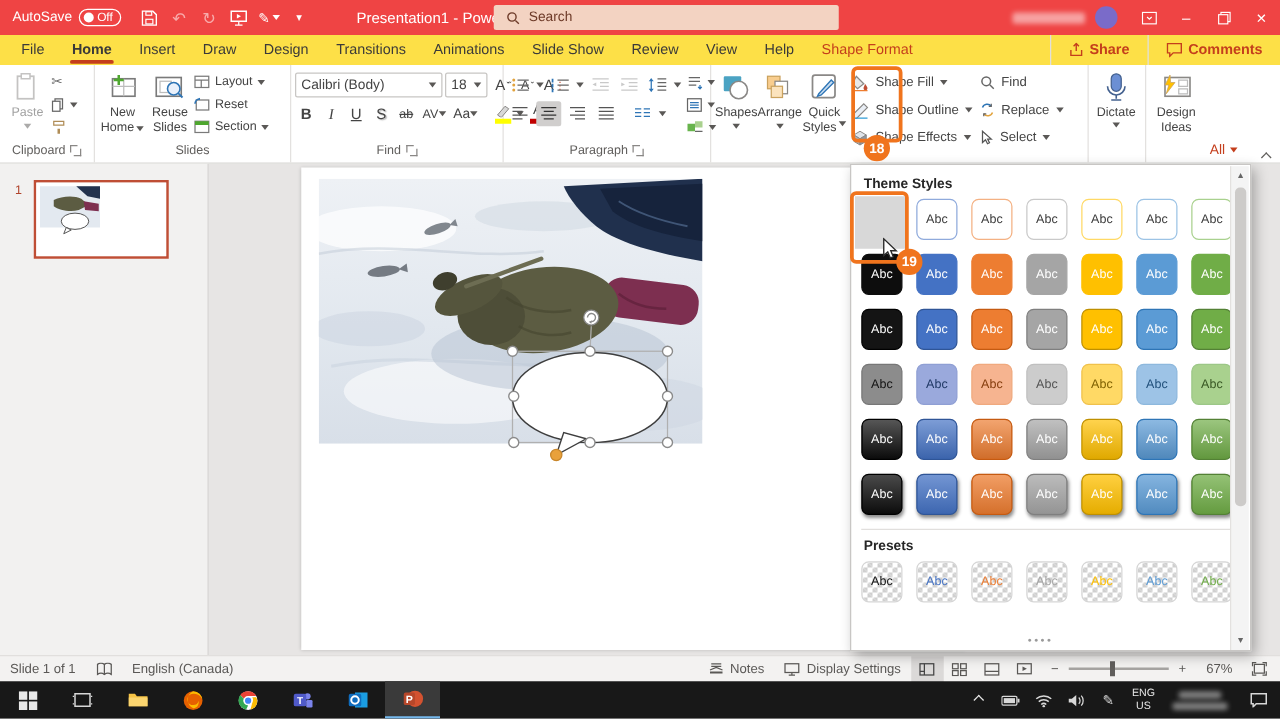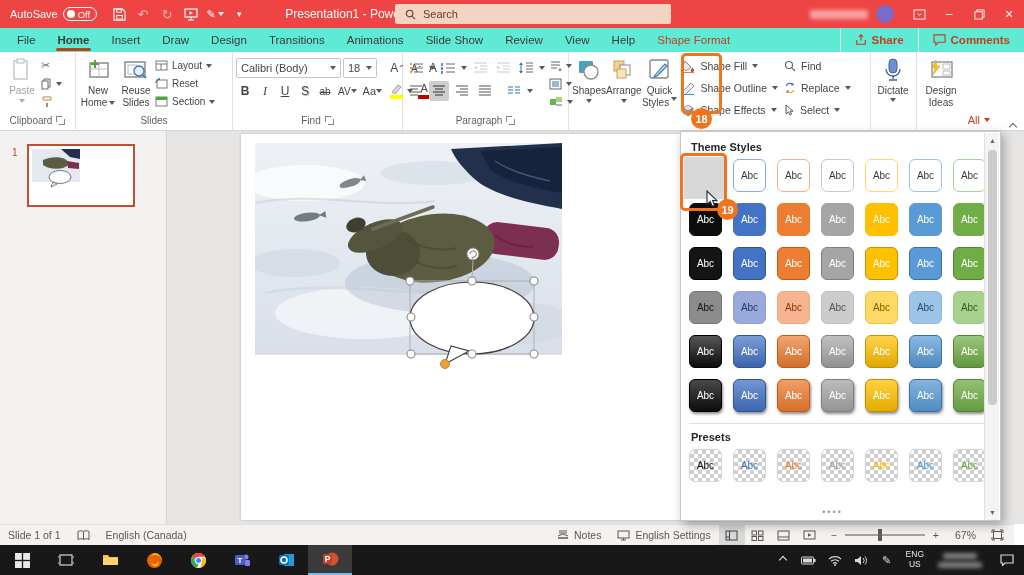--- a/index.html
+++ b/index.html
@@ -15,21 +15,21 @@
   .tb-btn{width:24px;height:28px;display:flex;align-items:center;justify-content:center;color:#fff;font-size:13px}
   .tb-btn.dis{opacity:.55}
   .tb-title{margin-left:34px;font-size:12px;white-space:nowrap}
   .searchbox{position:absolute;left:395px;top:4px;width:276px;height:20px;background:#f3d3c2;border-radius:2px;display:flex;align-items:center;gap:7px;padding:0 10px;color:#6d3a28;font-size:11px}
   .tb-right{position:absolute;right:0;top:0;height:28px;display:flex;align-items:center}
   .blurbar{background:rgba(255,255,255,.5);border-radius:2px;filter:blur(2px)}
   .avatar{width:18px;height:18px;border-radius:50%;background:#7a6bc9;margin:0 10px 0 8px}
   .winctl{width:30px;height:28px;display:flex;align-items:center;justify-content:center;color:#fff;font-size:12px}
 
   
-  .tabrow{position:absolute;top:28px;left:0;right:0;height:24px;background:#5eead4;display:flex;align-items:stretch;font-size:11.5px;color:#3b3a39}
+  .tabrow{position:absolute;top:28px;left:0;right:0;height:24px;background:#fde047;display:flex;align-items:stretch;font-size:11.5px;color:#3b3a39}
   .tabs{display:flex;padding-left:6px}
   .tab{padding:0 11px;display:flex;align-items:center;position:relative;white-space:nowrap}
   .tab.active{font-weight:bold}
   .tab.active::after{content:"";position:absolute;left:9px;right:9px;bottom:1px;height:3px;background:#c43e1c;border-radius:2px}
   .tab.contextual{color:#c43e1c}
   .tabrow-right{margin-left:auto;display:flex;align-items:flex-start}
   .tr-btn{display:flex;align-items:center;gap:5px;color:#c43e1c;font-weight:bold;font-size:11.5px;padding:0 14px;height:100%;border-left:1px solid #e1dfdd}
 
   
   .ribbon{position:absolute;top:52px;left:0;right:0;height:79px;background:#fff;border-bottom:1px solid #d8d6d4;display:flex}
@@ -85,21 +85,21 @@
   .all-filter{position:absolute;right:34px;top:114px;display:flex;align-items:center;gap:4px;color:#c43e1c;font-size:11px;z-index:10}
   .collapse-chev{position:absolute;right:8px;top:116px;color:#605e5c;z-index:10}
 
   
   .ann-ring{position:absolute;border:3px solid #f0741d;border-radius:5px;z-index:60}
   .ann-badge{position:absolute;width:21px;height:21px;border-radius:50%;background:#f0741d;color:#fff;font-size:11px;font-weight:bold;display:flex;align-items:center;justify-content:center;z-index:61}
   .sel-bg{position:absolute;left:684px;top:157px;width:42px;height:42px;background:#d8d8d8;z-index:51}
   .cursor{position:absolute;z-index:62}
 
   
-  .statusbar{position:absolute;top:524px;left:0;right:10px;height:21px;background:#f3f2f1;border-top:1px solid #e1dfdd;display:flex;align-items:center;font-size:10.5px;color:#5a5856}
+  .statusbar{position:absolute;top:524px;left:0;right:0;height:21px;background:#f3f2f1;border-top:1px solid #e1dfdd;display:flex;align-items:center;font-size:10.5px;color:#5a5856}
   .sb-item{display:flex;align-items:center;gap:5px;padding:0 8px;height:100%}
   .sb-right{margin-left:auto;display:flex;align-items:center}
   .viewbtn{width:26px;height:21px;display:flex;align-items:center;justify-content:center}
   .viewbtn.active{background:#dbd9d8}
   .zoomtrack{width:80px;height:2px;background:#a5a3a1;position:relative;margin:0 6px}
   .zoomthumb{position:absolute;left:42%;top:-5px;width:4px;height:12px;background:#605e5c}
 
   
   .taskbar{position:absolute;top:545px;left:0;right:0;height:30px;background:#181818;display:flex;align-items:center;color:#e8e8e8}
   .tk-btn{width:44px;height:30px;display:flex;align-items:center;justify-content:center;flex:0 0 auto}
@@ -314,21 +314,21 @@
       </div>
       <div class="rg-label">
           <span>Slides</span>
         </div>
     </div>
 
     <div class="rgroup" style="width:170px">
       <div class="rg-content">
         <div class="fontgrid">
           <div class="frow">
-            <span class="combo" style="width:105px">
+            <span class="combo" style="width:118px">
                 <span>Calibri (Body)</span>
                 <span class="tri"></span>
               </span>
             <span class="combo" style="width:34px">
                 <span>18</span>
                 <span class="tri"></span>
               </span>
           </div>
           <div class="frow">
             <span class="gbtn" style="font-weight:bold">
@@ -823,21 +823,21 @@
             <path d="M1 6l5-2 5 2" fill="none" stroke="#5a5856"></path>
             <path d="M1 8h10" stroke="#5a5856" stroke-width="1.5"></path>
           </svg>
         <span>Notes</span>
       </span>
       <span class="sb-item">
         <svg width="13" height="11" viewBox="0 0 13 11">
             <rect x="1" y="1" width="11" height="7" fill="none" stroke="#5a5856"></rect>
             <path d="M4 10h5M6.5 8v2" stroke="#5a5856"></path>
           </svg>
-        <span>English Settings</span>
+        <span>Display Settings</span>
       </span>
       <span class="viewbtn active">
         <svg width="13" height="11" viewBox="0 0 13 11">
             <rect x="1" y="1" width="11" height="9" fill="none" stroke="#444"></rect>
             <path d="M4.5 1v9M1 7h3.5" stroke="#444"></path>
           </svg>
       </span>
       <span class="viewbtn">
         <svg width="13" height="11" viewBox="0 0 13 11">
             <rect x="1" y="1" width="4.5" height="4" fill="none" stroke="#5a5856"></rect>

